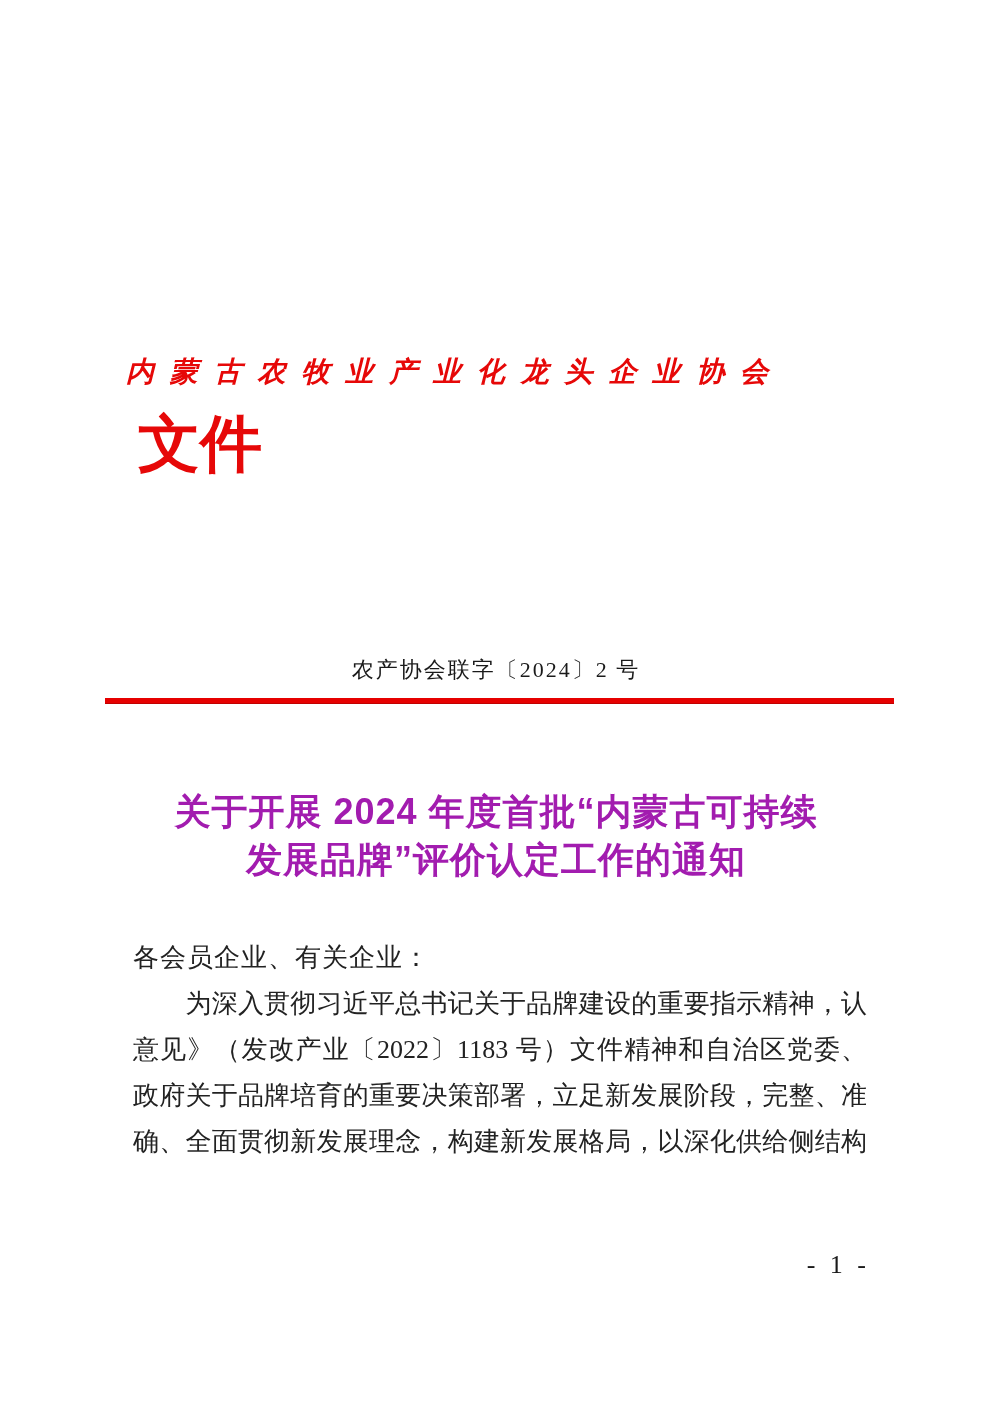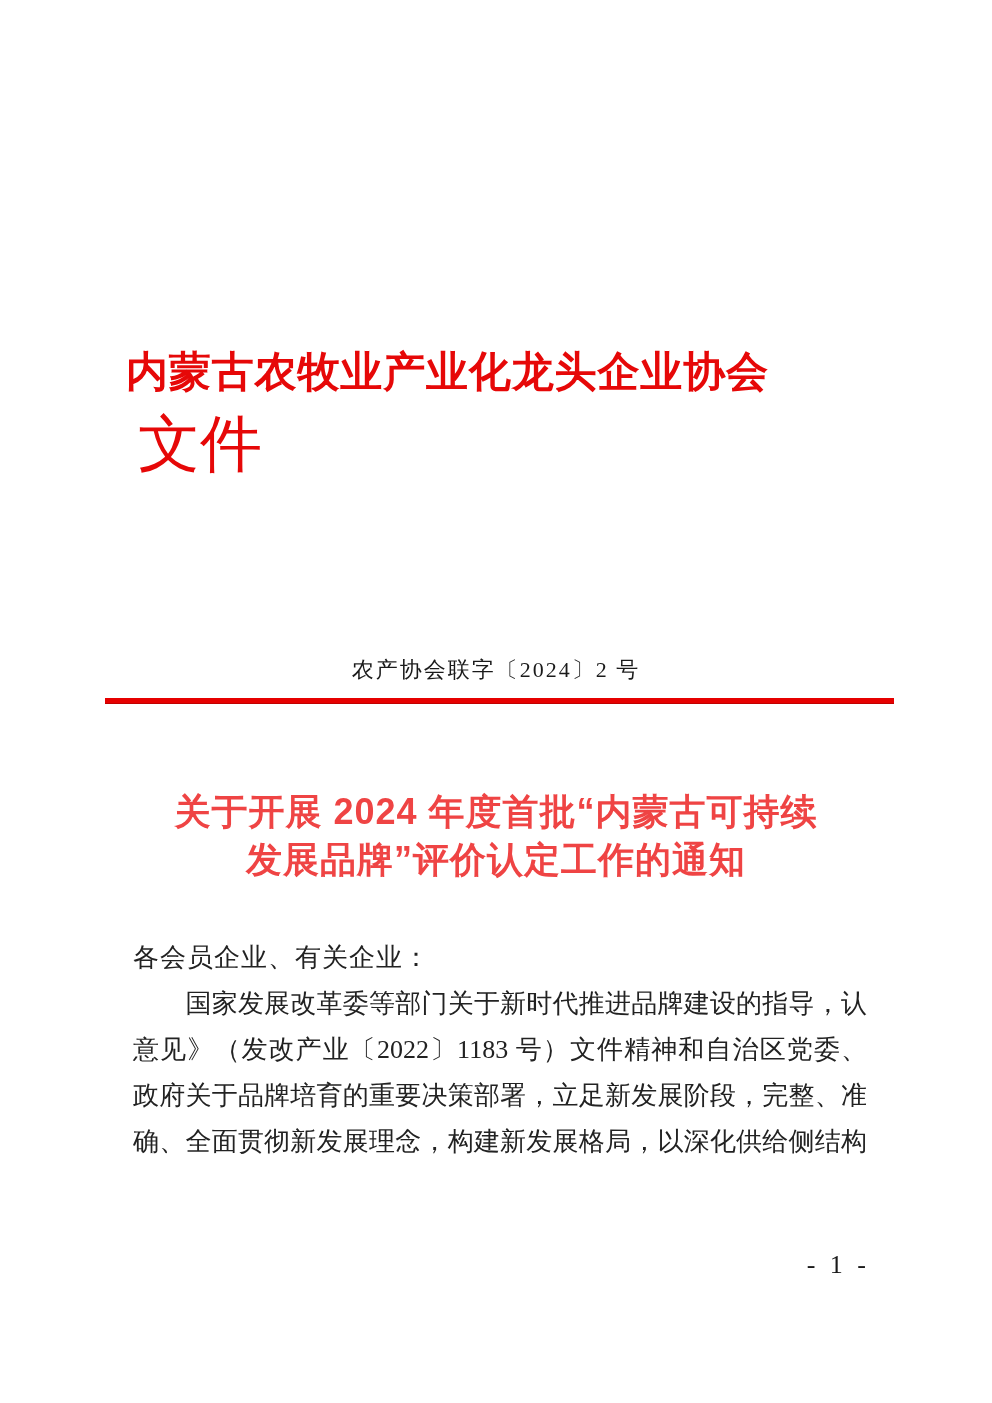--- a/index.html
+++ b/index.html
@@ -20,35 +20,36 @@
   .letterhead {
     position: absolute;
     top: 336px;
     left: 126px;
     width: 780px;
   }
   .org-line {
     width: 642px;
     height: 72px;
     line-height: 72px;
-    font-size: 42px;
+    font-size: 28px;
     font-weight: bold;
     color: #e60808;
     text-align: justify;
     text-align-last: justify;
     font-family: "Liberation Serif", "DejaVu Serif", serif;
     white-space: nowrap;
+    font-style: italic;
   }
   .org-row {
     display: flex;
     align-items: center;
   }
   .wenjian {
     font-size: 62px;
-    font-weight: normal;
+    font-weight: bold;
     color: #e60808;
     margin-left: 12px;
     line-height: 72px;
     white-space: nowrap;
   }
 
   
   .doc-number {
     position: absolute;
     top: 655px;
@@ -75,21 +76,21 @@
   .title {
     position: absolute;
     top: 788px;
     left: 0;
     width: 100%;
     text-align: center;
     font-family: "Liberation Sans", "DejaVu Sans", sans-serif;
     font-weight: bold;
     font-size: 36px;
     line-height: 48px;
-    color: #ef4444;
+    color: #a21caf;
     letter-spacing: 1px;
   }
 
   
   .body-text {
     position: absolute;
     top: 935px;
     left: 133px;
     width: 734px;
     font-size: 26px;
@@ -132,21 +133,21 @@
 
   <div class="red-line"></div>
 
   <div class="title">
     <div>关于开展 2024 年度首批“内蒙古可持续</div>
     <div>发展品牌”评价认定工作的通知</div>
   </div>
 
   <div class="body-text">
     <div class="salutation">各会员企业、有关企业：</div>
-    <div class="jline">　　国家发展改革委等部门关于新时代推进品牌建设的指导，认</div>
+    <div class="jline">　　为深入贯彻习近平总书记关于品牌建设的重要指示精神，认</div>
     <div class="jline">意见》（发改产业〔2022〕1183 号）文件精神和自治区党委、</div>
     <div class="jline">政府关于品牌培育的重要决策部署，立足新发展阶段，完整、准</div>
     <div class="jline">确、全面贯彻新发展理念，构建新发展格局，以深化供给侧结构</div>
   </div>
 
   <div class="page-number">- 1 -</div>
 
 </div>
 
 </body></html>

